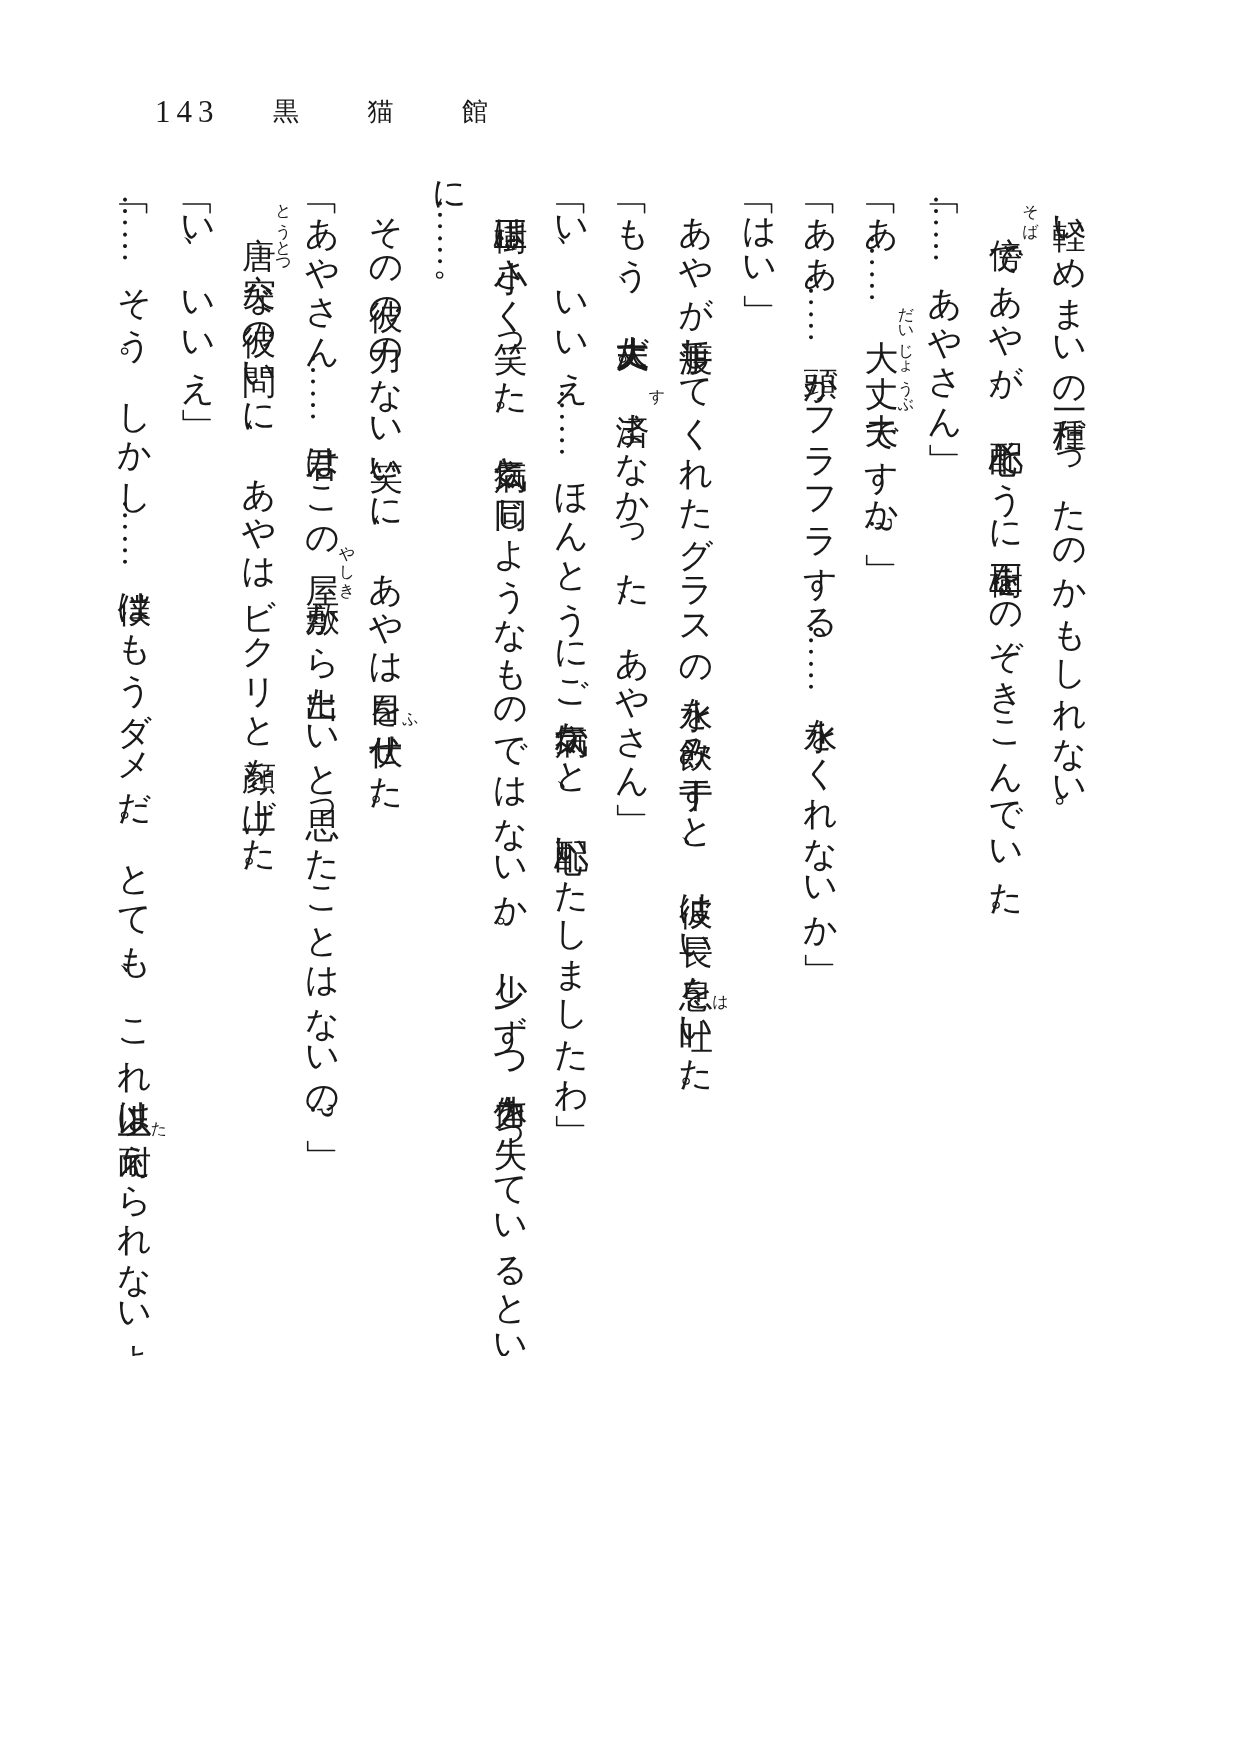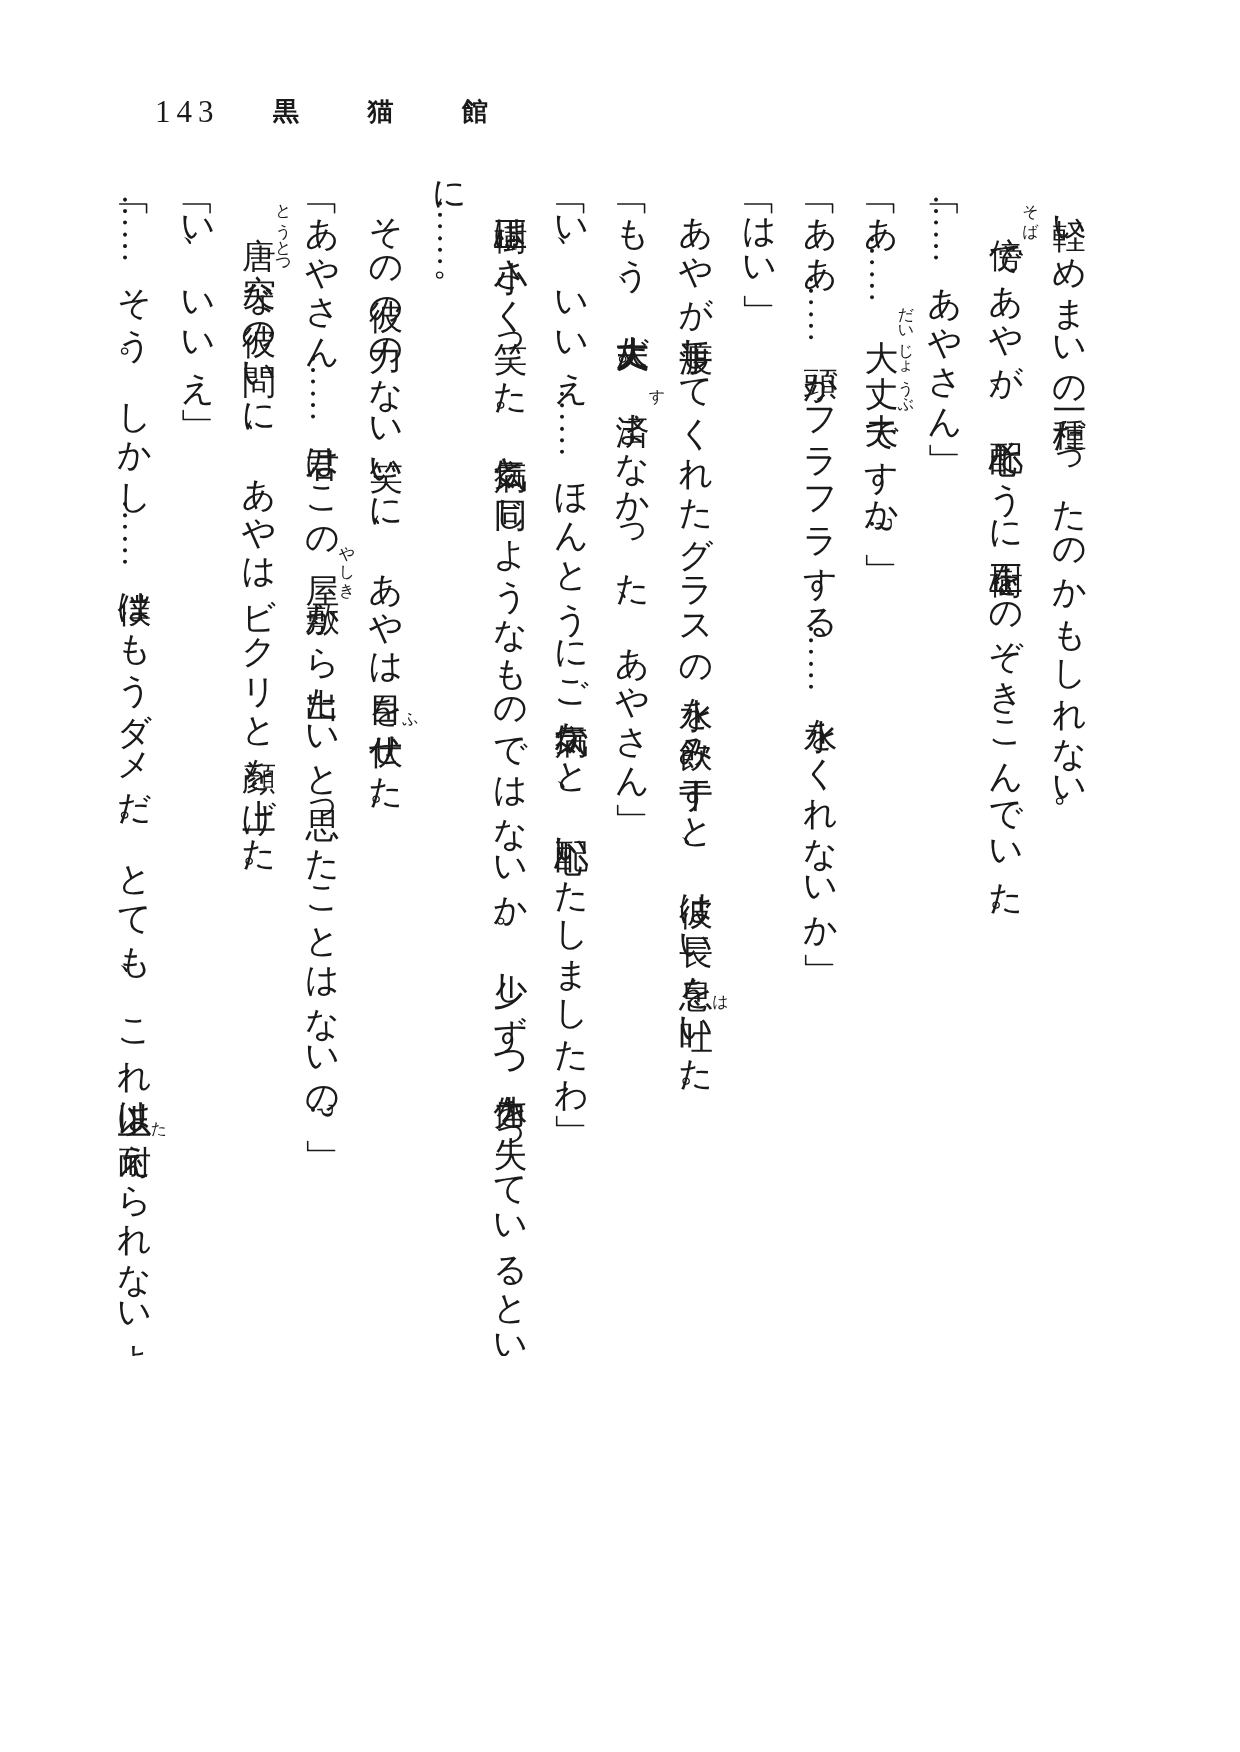--- a/index.html
+++ b/index.html
@@ -32,21 +32,20 @@
     letter-spacing: 6px;
   }
   .running-title {
     position: absolute;
     left: 273px;
     top: 3px;
     font-size: 26px;
     line-height: 1;
     letter-spacing: 31px;
     white-space: nowrap;
-    font-weight: bold;
   }
   .text-area {
     position: absolute;
     top: 158px;
     right: 140px;
     height: 1410px;
     writing-mode: vertical-rl;
     text-orientation: mixed;
     font-size: 34px;
     line-height: 61px;

